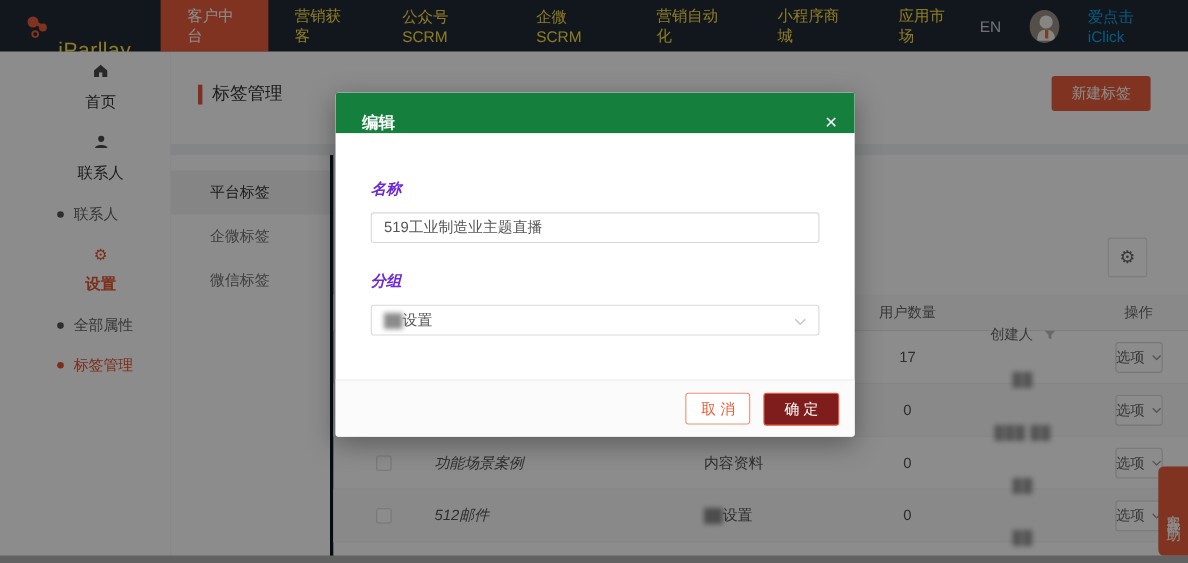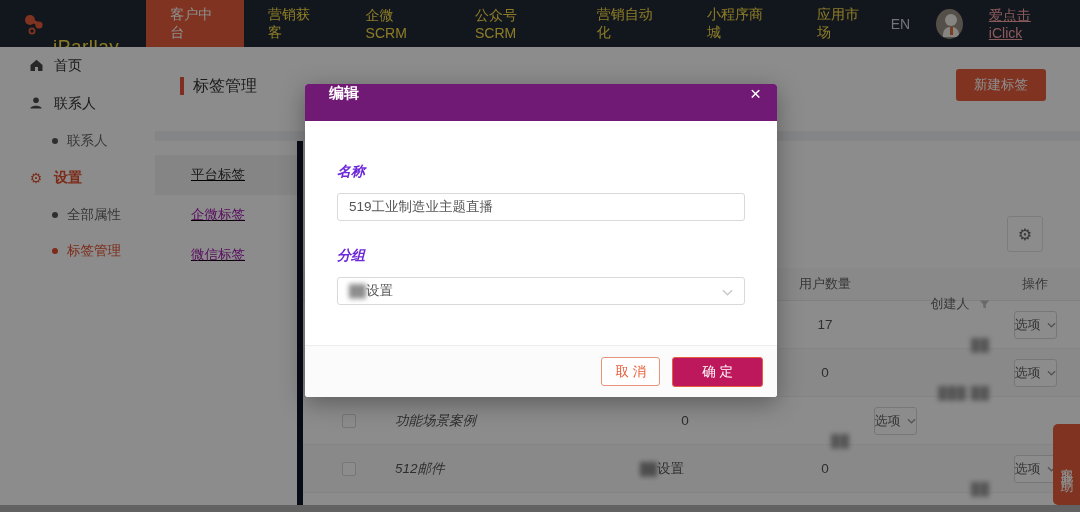--- a/index.html
+++ b/index.html
@@ -15,122 +15,122 @@
   .nav-items { display:flex; align-items:stretch; }
   .nav-item { display:flex; align-items:center; padding:0 24px; color:#fde047;
     font-size:14px; cursor:pointer; }
   .nav-item.active { background:#e85e3b; color:#fff; }
   .topnav-right { margin-left:auto; display:flex; align-items:center; gap:26px; padding-right:24px; }
   .lang { color:#cfd3dc; font-size:14px; }
   .avatar { width:30px; height:30px; border-radius:50%; background:#9a9184; position:relative; overflow:hidden; }
   .avatar .head { position:absolute; left:9px; top:5px; width:12px; height:12px; border-radius:50%; background:#f5f2ec; }
   .avatar .bodyp { position:absolute; left:7px; top:18px; width:16px; height:10px; border-radius:7px 7px 0 0; background:#f5f2ec; }
   .avatar .tie { position:absolute; left:14px; top:18px; width:3px; height:8px; background:#e2703c; }
-  .account { color:#fca5a5; font-size:14px;text-decoration:underline; }
+  .account { color:#0ea5e9; font-size:14px; }
 
   
   .sidebar { position:absolute; left:0; top:47px; width:155px; height:465px; background:#ffffff; z-index:1; }
   .side-item { display:flex; align-items:center; gap:10px; padding:10px 0 10px 28px;
-    font-size:14px; color:#333; cursor:pointer; }
+    font-size:14px; color:#333; cursor:pointer;flex-direction:column; }
   .side-item .ic { width:16px; text-align:center; color:#4a4a4a; }
   .side-item.active-main { color:#e2502e; font-weight:bold; }
   .side-item.active-main .ic { color:#e2502e; }
   .side-sub { display:flex; align-items:center; gap:9px; padding:9px 0 9px 52px; font-size:13.5px; color:#666; cursor:pointer; }
   .side-sub .dot { width:6px; height:6px; border-radius:50%; background:#555; }
   .side-sub.active { color:#e2502e; }
   .side-sub.active .dot { background:#e2502e; }
 
   
   .content { position:absolute; left:155px; top:47px; width:925px; height:465px; background:#f0f2f5; z-index:1; overflow:hidden; }
   .page-head { position:absolute; left:0; top:0; width:925px; height:84px; background:#fff; }
   .page-title { position:absolute; left:25px; top:30px; font-size:16px; color:#333;
     border-left:4px solid #e8543a; padding-left:9px; line-height:18px; }
   .btn-newtag { position:absolute; right:34px; top:22px; height:32px; padding:0 18px;
     background:#e85e3b; color:#fff; font-size:13.5px; border:none; border-radius:3px; cursor:pointer; }
   .card { position:absolute; left:0, top:94px; left:0; top:94px; width:925px; height:371px; background:#fff; }
 
-  .tag-tabs { position:absolute; left:0; top:0; width:148px; height:371px; border-right:6px solid #0f172a; padding-top:14px;text-decoration:underline; }
-  .tag-tab { padding:11px 0 11px 36px; font-size:13.5px; color:#a21caf; cursor:pointer; }
+  .tag-tabs { position:absolute; left:0; top:0; width:148px; height:371px; border-right:3px solid #0f172a; padding-top:14px; }
+  .tag-tab { padding:11px 0 11px 36px; font-size:13.5px; color:#737373; cursor:pointer; }
   .tag-tab.active { background:#f2f2f2; color:#333; }
 
   .gear-btn { position:absolute; right:37px; top:75px; width:36px; height:36px; border:1px solid #e2e2e2;
     border-radius:3px; background:#fff; display:flex; align-items:center; justify-content:center;
     color:#666; font-size:16px; cursor:pointer; }
 
   .tbl { position:absolute; left:148px; top:127px; width:777px; }
   .trow { display:flex; align-items:center; height:48px; border-bottom:1px solid #f0f0f0; }
   .thead { height:33px; background:#fafafa; border-bottom:1px solid #e9e9e9; }
   .c-check { width:92px; display:flex; justify-content:center; }
   .checkbox { width:14px; height:14px; border:1px solid #d9d9d9; border-radius:2px; background:#fff; cursor:pointer; }
   .c-name { width:245px; font-size:13.5px; color:#555;font-style:italic; }
   .c-group { width:140px; font-size:13.5px; color:#555; }
   .c-users { width:90px; text-align:center; font-size:13.5px; color:#555; }
-  .c-creator { width:120px; text-align:right; font-size:13.5px; color:#777;margin-top:40px; }
+  .c-creator { width:120px; text-align:center; font-size:13.5px; color:#777;margin-top:40px; }
   .c-action { width:90px; display:flex; justify-content:center; }
   .th { font-size:13px; color:#666; }
   .stripe { background:#fafafa; }
   .redact { filter:blur(2.5px); color:#9a9a9a; font-size:12px; letter-spacing:1px; }
   .redact-dark { filter:blur(2.5px); color:#8a8a8a; font-size:12px; }
   .funnel { margin-left:6px; vertical-align:middle; }
   .btn-opt { height:28px; padding:0 0; background:#fff; border:1px solid #d9d9d9; border-radius:3px;
     font-size:13px; color:#666; display:flex; align-items:center; gap:6px; cursor:pointer; }
   .bottom-bar { position:absolute; left:0; bottom:0; width:1080px; height:7px; background:#b3b3b3; z-index:2; }
 
   
   .help-tab { position:absolute; right:0; top:424px; width:27px; height:81px; background:#e85e3b;
     border-radius:5px 0 0 5px; color:#fff; font-size:13px; display:flex; align-items:center;
     justify-content:center; text-align:center; line-height:18px; writing-mode:vertical-lr;
     letter-spacing:4px; z-index:3; cursor:pointer; }
 
   
   .mask { position:absolute; inset:0; background:rgba(0,0,0,0.45); z-index:10; }
   .modal { position:absolute; left:305px; top:84px; width:472px; height:313px; background:#fff;
     z-index:20; border-radius:3px; box-shadow:0 6px 24px rgba(0,0,0,.35); overflow:hidden; }
-  .modal-head { height:37px; background:#701a75; display:flex; align-items:flex-start;
+  .modal-head { height:37px; background:#15803d; display:flex; align-items:flex-end;
     padding:0 16px 0 24px; }
   .modal-title { color:#fff; font-size:15px; font-weight:bold; }
   .modal-close { margin-left:auto; color:#fff; font-size:19px; line-height:1; cursor:pointer; }
   .modal-body { padding:42px 32px 0 32px; }
   .field-label { font-size:14px; color:#6d28d9; font-weight:bold; margin-bottom:12px;font-style:italic; }
   .field-input { width:408px; height:28px; border:1px solid #d9d9d9; border-radius:3px;
     font-size:13.5px; color:#555; padding:0 11px; outline:none;
     font-family:"Liberation Sans","DejaVu Sans",sans-serif; }
   .field-select { width:408px; height:28px; border:1px solid #d9d9d9; border-radius:3px;
     display:flex; align-items:center; padding:0 11px; font-size:13.5px; color:#555;
     margin-bottom:0; cursor:pointer; background:#fff; }
   .field-select .arrow { margin-left:auto; color:#c6c6c6; }
   .gap24 { height:26px; }
   .modal-foot { position:absolute; left:0; bottom:0; width:100%; height:52px; background:#fbfbfb;
     border-top:1px solid #ececec; display:flex; align-items:center; justify-content:flex-end;
     gap:12px; padding-right:14px; }
   .btn-cancel { height:29px; padding:0 13px; background:#fff; border:1px solid #e8937a;
     color:#e85e3b; font-size:13.5px; border-radius:3px; cursor:pointer; }
-  .btn-ok { height:30px; padding:0 29px; background:#be185d; border:1px solid #e85e3b;
+  .btn-ok { height:30px; padding:0 18px; background:#7f1d1d; border:1px solid #e85e3b;
     color:#fff; font-size:13.5px; border-radius:3px; cursor:pointer; }
 </style>
 </head>
 <body>
 
 <div class="app">
 
   <div class="topnav">
     <div class="logo">
       <svg width="24" height="24" viewBox="0 0 24 24">
         <circle cx="8" cy="8" r="5" fill="#e85e3b"></circle>
         <circle cx="17" cy="13" r="3.6" fill="#e85e3b"></circle>
         <rect x="9" y="8" width="8" height="3.4" fill="#e85e3b" transform="rotate(30 12 10)"></rect>
         <circle cx="10" cy="19" r="2.6" fill="none" stroke="#e85e3b" stroke-width="1.8"></circle>
       </svg>
       <span class="logo-text">iParllay</span>
     </div>
     <div class="nav-items">
       <div class="nav-item active">客户中台</div>
       <div class="nav-item">营销获客</div>
+      <div class="nav-item">公众号SCRM</div>
       <div class="nav-item">企微SCRM</div>
-      <div class="nav-item">公众号SCRM</div>
       <div class="nav-item">营销自动化</div>
       <div class="nav-item">小程序商城</div>
       <div class="nav-item">应用市场</div>
     </div>
     <div class="topnav-right">
       <span class="lang">EN</span>
       <div class="avatar">
         <div class="head"></div>
         <div class="bodyp"></div>
         <div class="tie"></div>
@@ -241,20 +241,21 @@
                 </svg>
               </button>
             </div>
         </div>
 
         <div class="trow">
           <div class="c-check">
               <span class="checkbox"></span>
             </div>
           <div class="c-name">功能场景案例</div>
+          <div class="c-group">内容资料</div>
           <div class="c-users">0</div>
           <div class="c-creator"><span class="redact">██</span></div>
           <div class="c-action">
               <button class="btn-opt">
                 <span>选项</span>
                 <svg width="9" height="6" viewBox="0 0 10 6">
                   <path d="M1 1 L5 5 L9 1" stroke="#999" stroke-width="1.4" fill="none"></path>
                 </svg>
               </button>
             </div>

